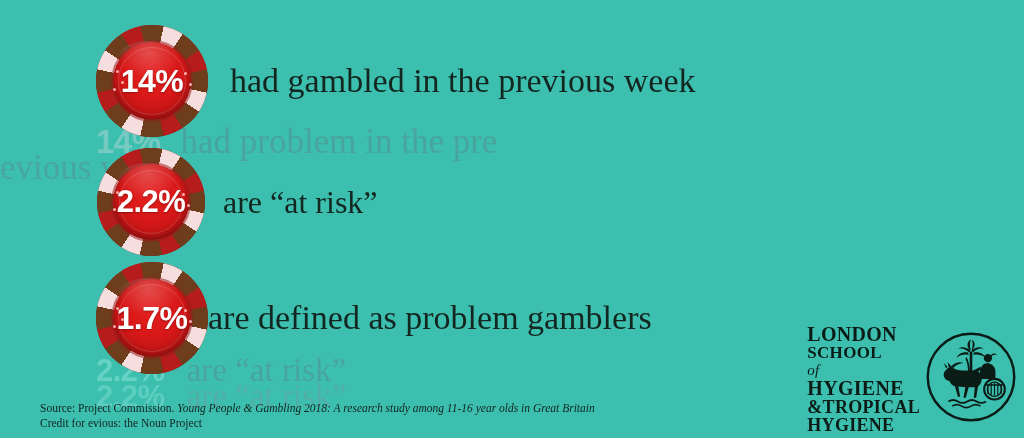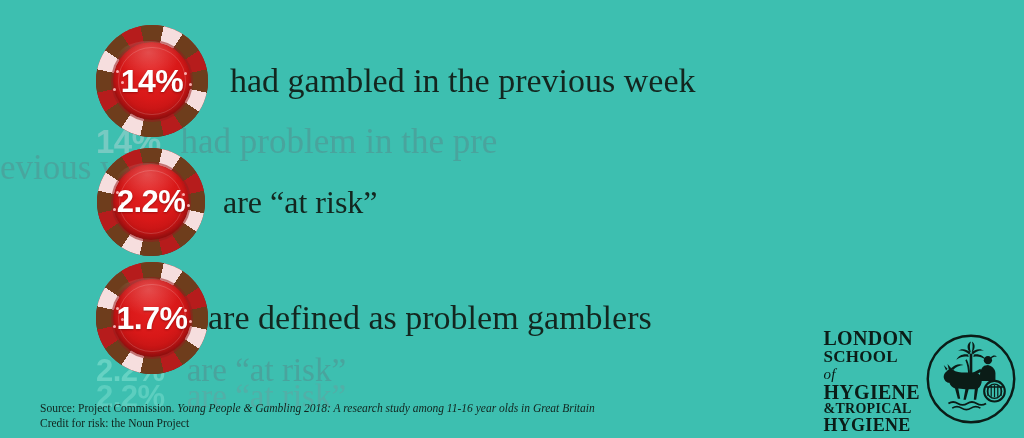--- a/index.html
+++ b/index.html
@@ -186,21 +186,21 @@
   .logo-words span {
     display: block;
     font-weight: bold;
     letter-spacing: 0.3px;
     white-space: nowrap;
   }
   .lw1 { font-size: 20px; }
   .lw2 { font-size: 17px; }
   .lw2 i { font-style: italic; font-size: 15px; font-weight: normal; }
   .lw3 { font-size: 20px; }
-  .lw4 { font-size: 14px; }
+  .lw4 { font-size: 18px; }
   .lw5 { font-size: 18px; }
   .logo-emblem { flex: none; }
 </style>
 </head>
 <body>
 
 <div id="infographic">
 
   <div class="ghost-layer">
     <div class="ghost-row ghost-a">
@@ -260,21 +260,21 @@
       <div class="chip-dot" style="left:15%; top:56%;"></div>
       <div class="chip-dot" style="left:79%; top:42%;"></div>
       <div class="chip-dot" style="left:83%; top:52%;"></div>
       <div class="chip-pct" style="font-size:32px;">1.7%</div>
     </div>
     <div class="stat-label" style="font-size:34px; ">are defined as problem gamblers</div>
   </div>
 
   <div class="footer">
     <div><span>Source: Project Commission. </span><em>Young People &amp; Gambling 2018: A research study among 11-16 year olds in Great Britain</em></div>
-    <div>Credit for risk: the Noun Project</div>
+    <div>Credit for evious: the Noun Project</div>
   </div>
 
   <div class="logo">
     <div class="logo-words">
       <span class="lw1">LONDON</span>
       <span class="lw2"><span>SCHOOL</span><i>of</i></span>
       <span class="lw3">HYGIENE</span>
       <span class="lw4">&amp;TROPICAL</span>
       <span class="lw5">HYGIENE</span>
     </div>

